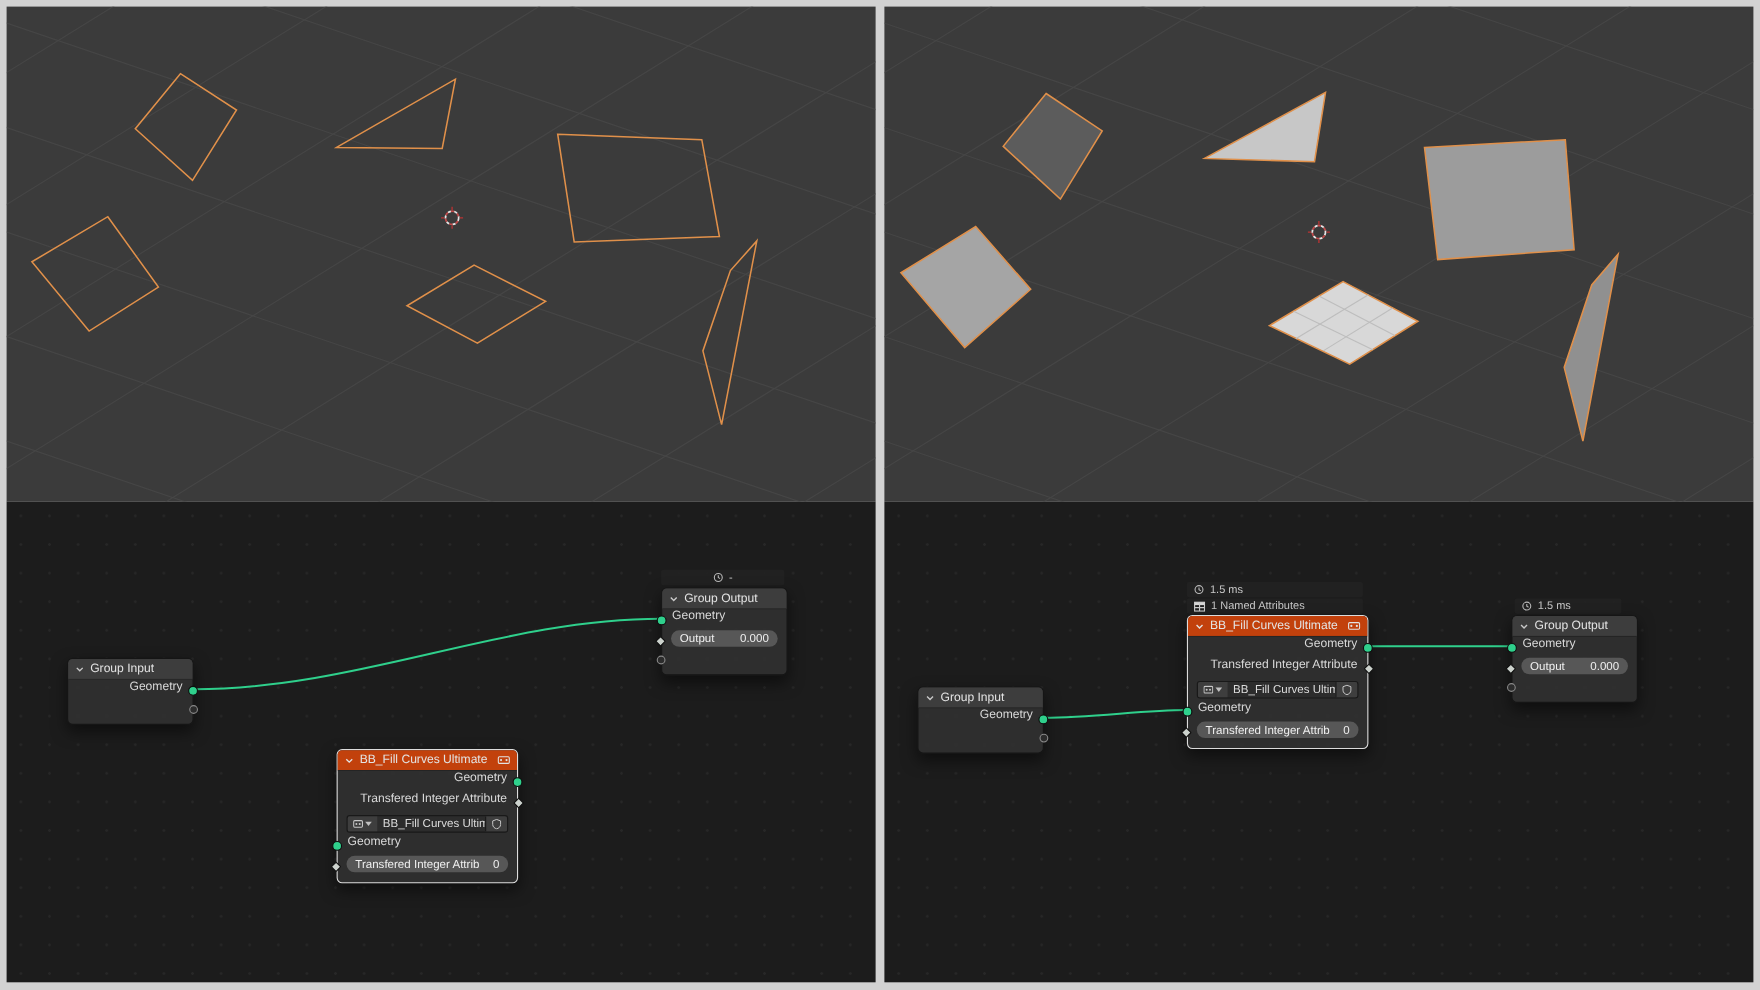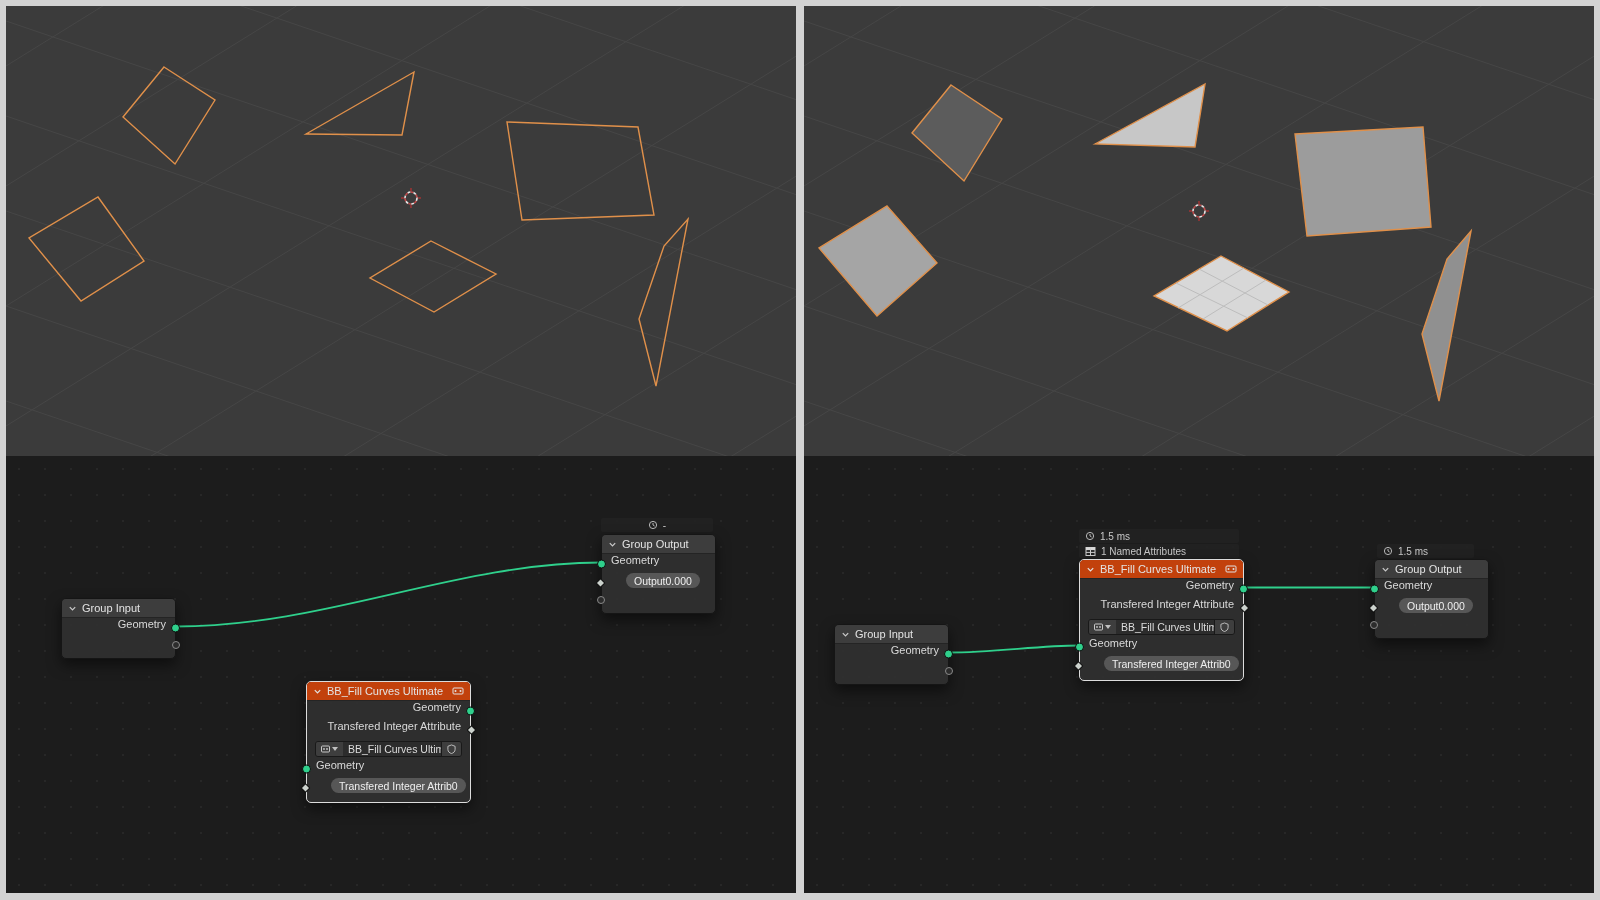--- a/index.html
+++ b/index.html
@@ -33,21 +33,21 @@
   .row.virtual { height:16px; }
   .node-pad { height:5px; }
 
   .socket { position:absolute; width:9px; height:9px; border-radius:50%; background:#2fd08c;
     border:1px solid #0e0e0e; top:50%; transform:translateY(-50%); }
   .socket.left { left:-5px; } .socket.right { right:-5px; }
   .socket.diamond { width:7px; height:7px; border-radius:1px; background:#ccd2cd;
     transform:translateY(-50%) rotate(45deg); }
   .socket.virtual-s { background:#2c2c2c; border-color:#8a8a8a; width:8px; height:8px; }
 
-  .field-row { padding:0 24px; }
+  .field-row { padding:0 8px; }
   .field { flex:1; height:15px; background:#575757; border-radius:8px; display:flex;
     align-items:center; justify-content:space-between; padding:0 8px; font-size:10.5px; color:#efefef; }
 
   .prop-row { height:20px; display:flex; align-items:center; padding:0 8px; }
   .db-widget { flex:1; height:16px; display:flex; align-items:stretch; background:#2c2c2c;
     border:1px solid #191919; border-radius:3px; overflow:hidden; }
   .db-browse { width:27px; background:#3e3e3e; display:flex; align-items:center; justify-content:center; gap:2px; }
   .db-name { flex:1; display:flex; align-items:center; padding:0 5px; font-size:10.5px; color:#dcdcdc;
     white-space:nowrap; overflow:hidden; }
   .db-shield { width:20px; background:#3e3e3e; display:flex; align-items:center; justify-content:center; border-left:1px solid #191919; }

